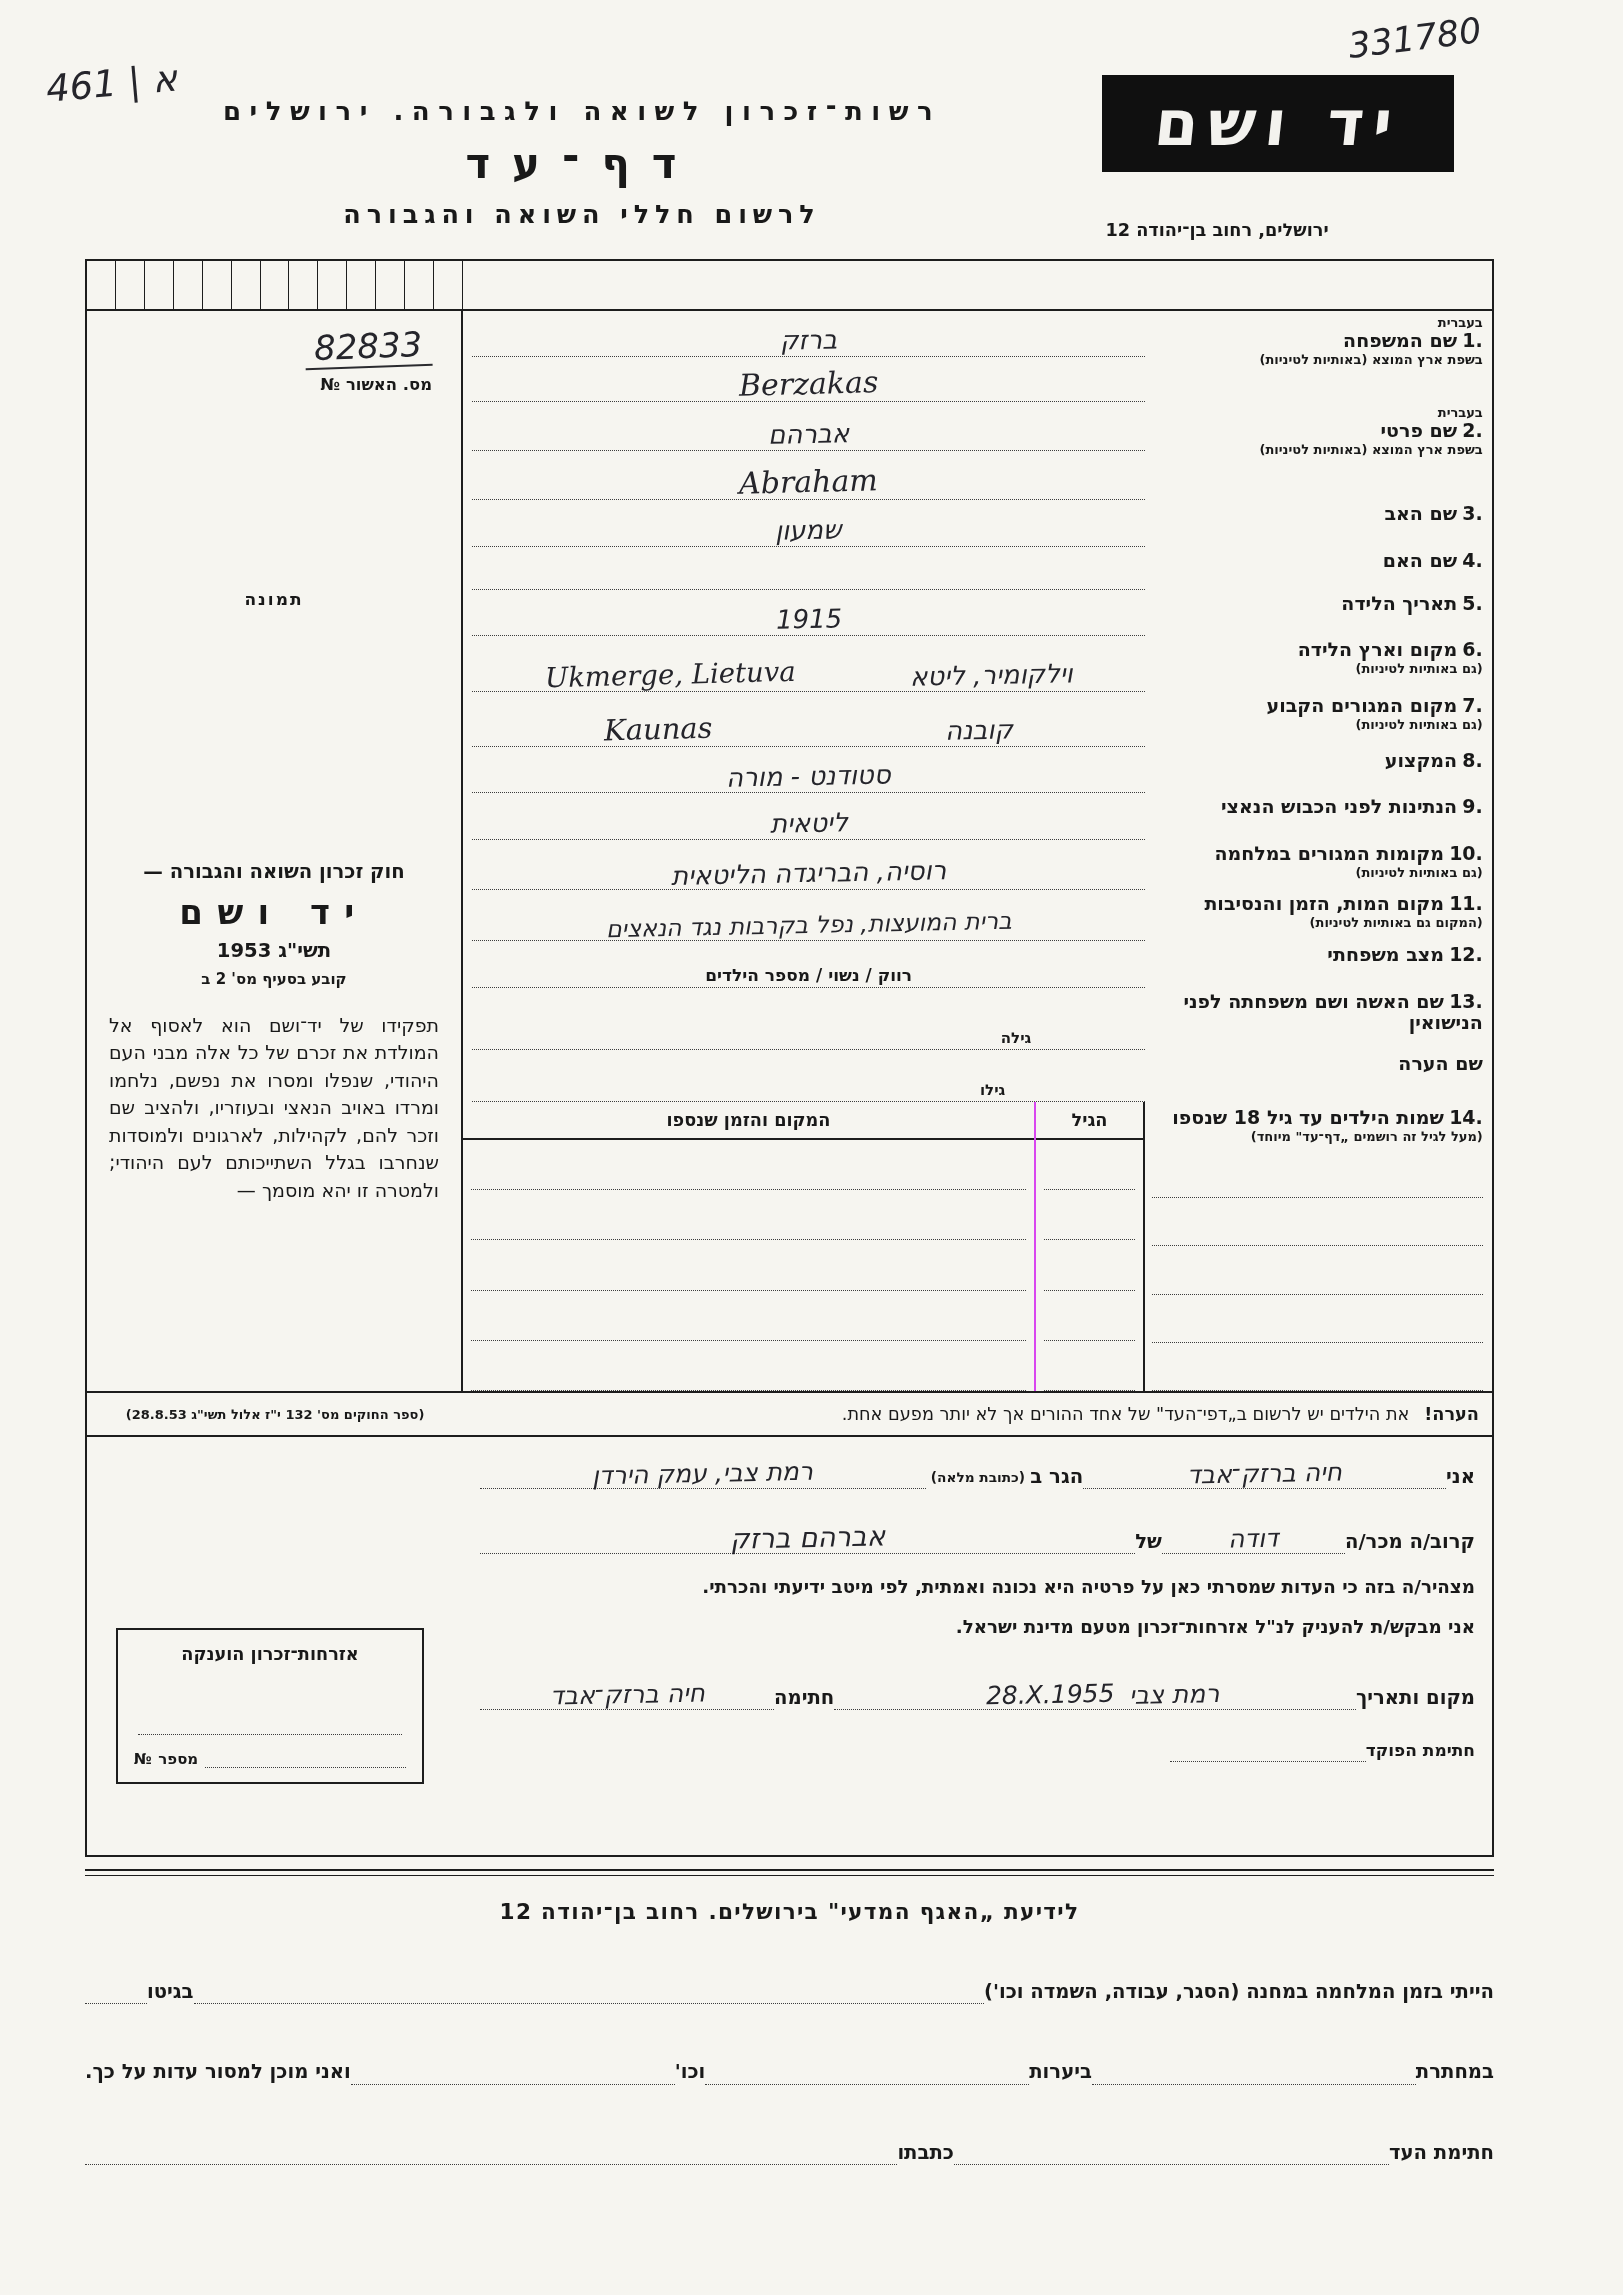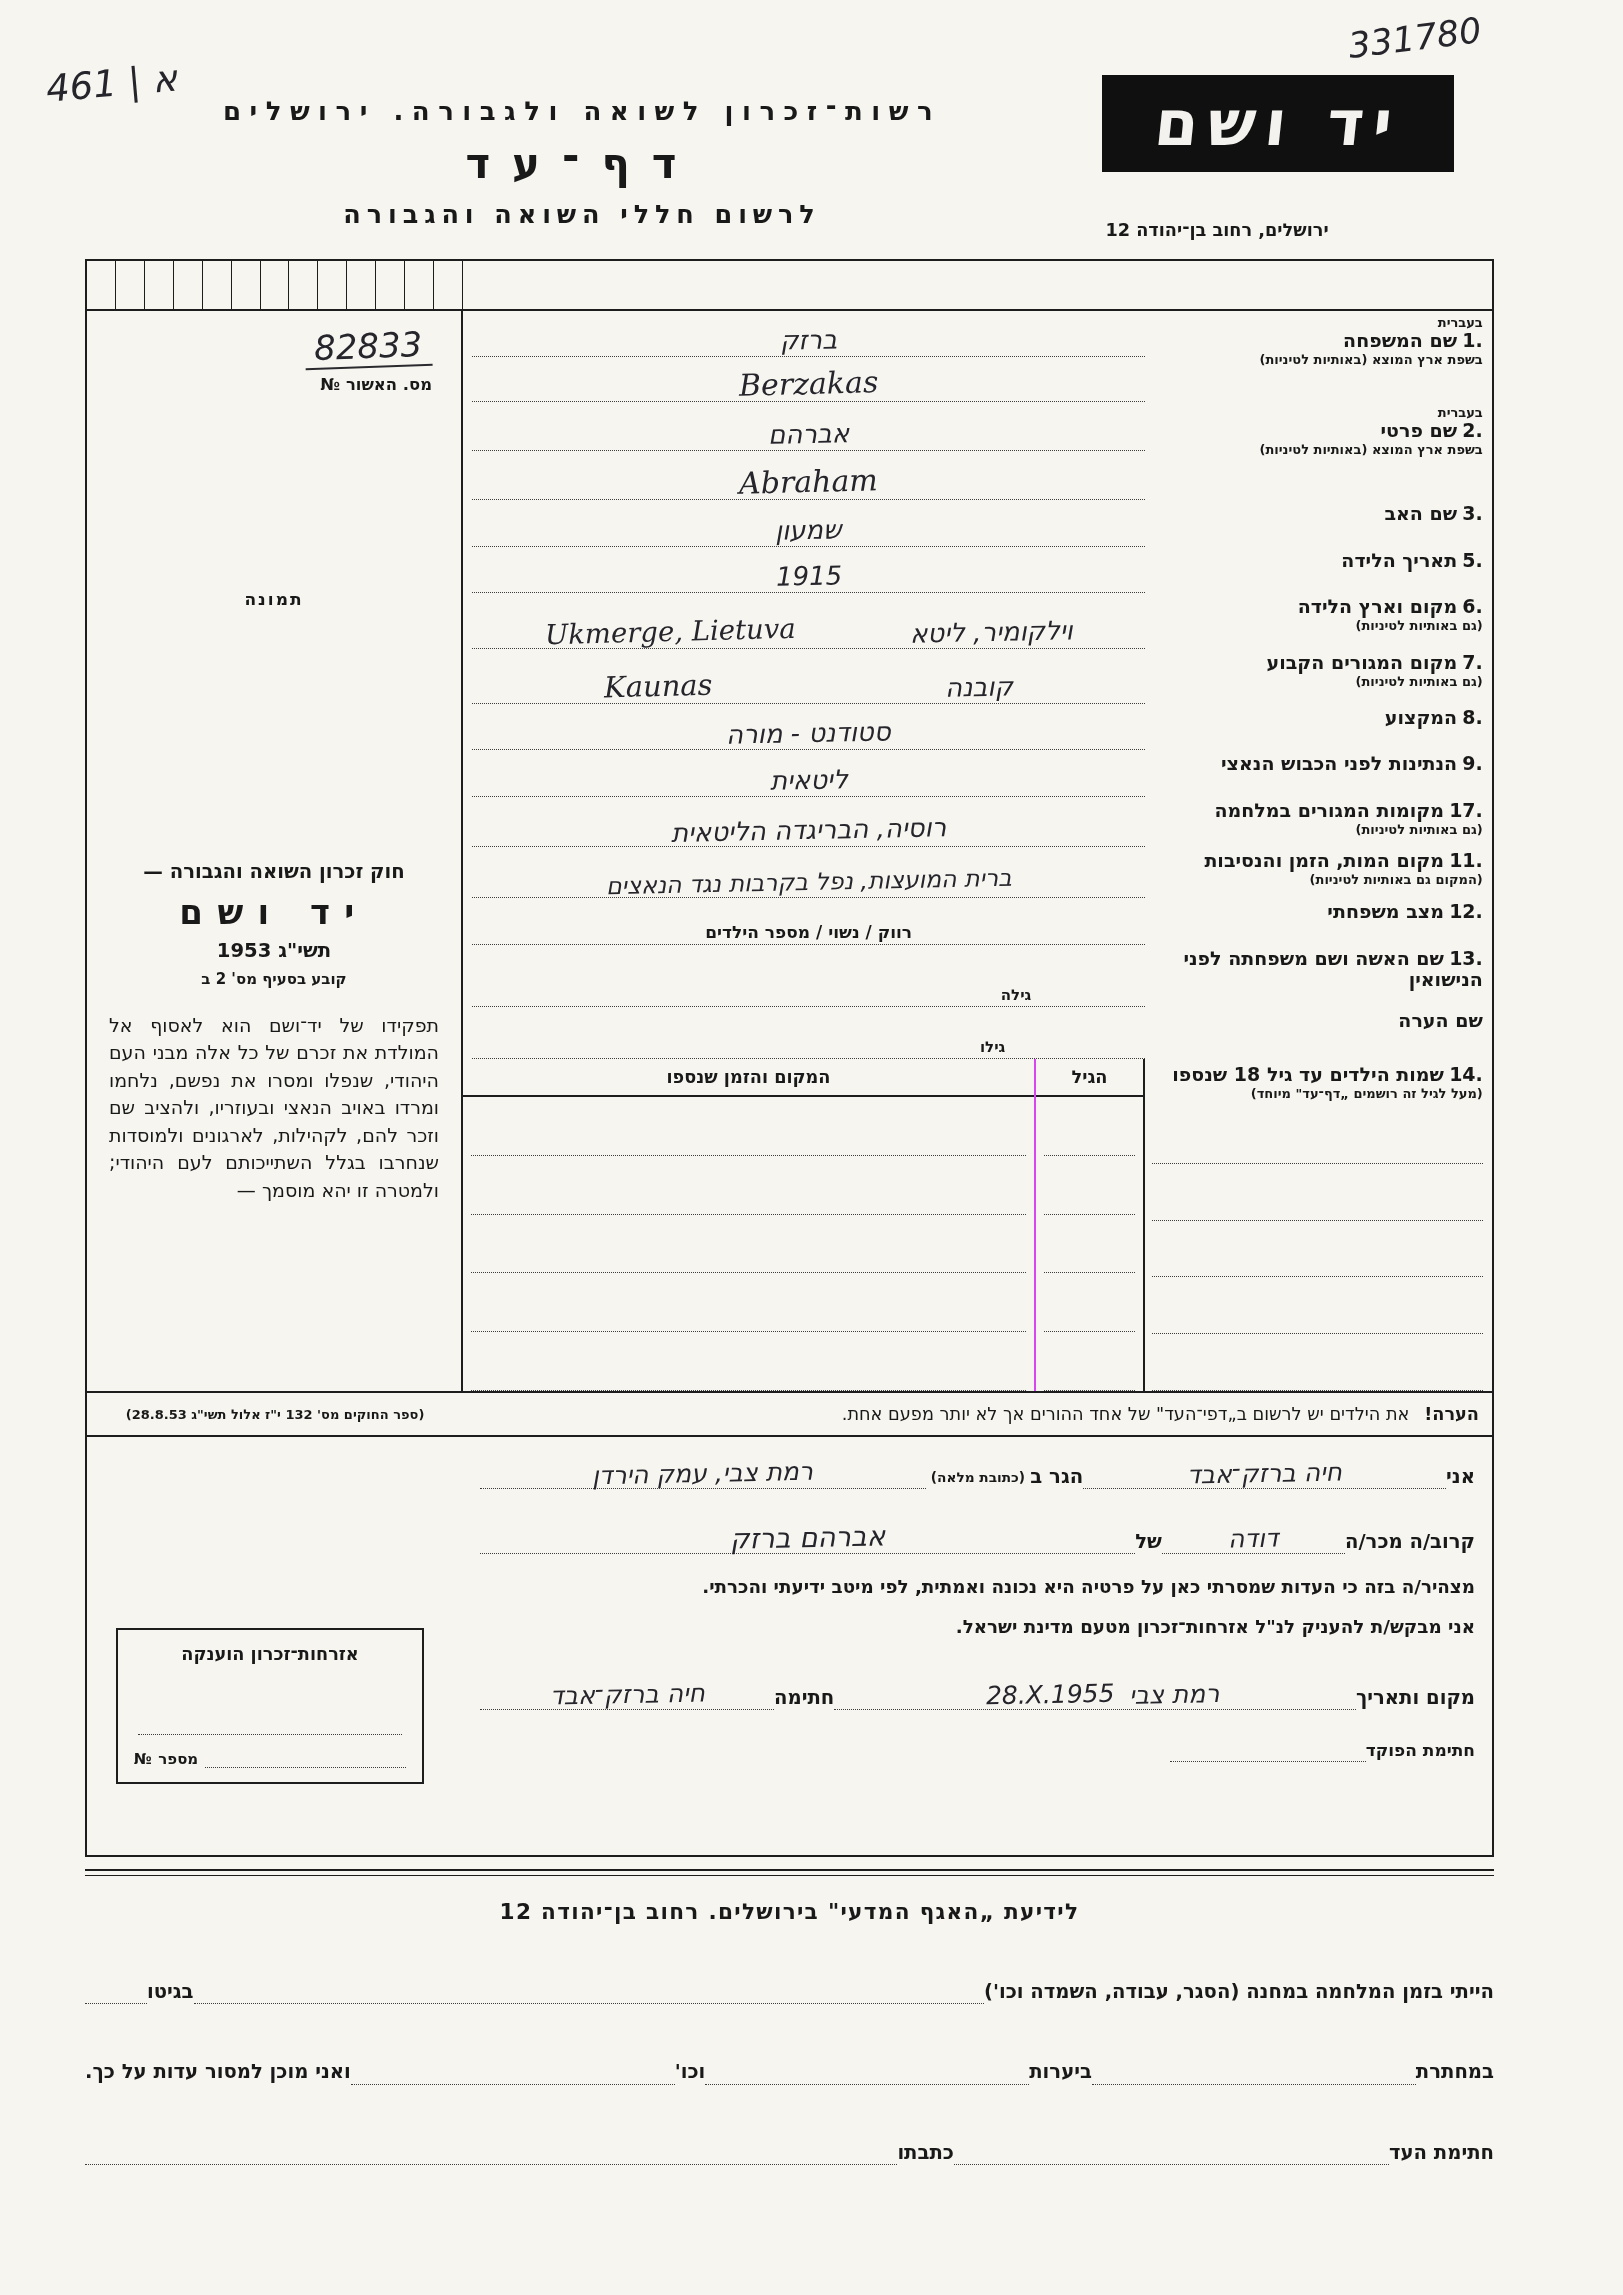--- a/index.html
+++ b/index.html
@@ -177,20 +177,28 @@
 
         <div class="frow" style="height:47px">
           <div class="flabel"><span class="fno">3.</span><span>שם האב</span></div>
           <div class="fvalue">
               <div class="vline">
                 <span class="hw">שמעון</span>
               </div>
             </div>
         </div>
 
+        <div class="frow" style="height:43px">
+          <div class="flabel"><span class="fno">4.</span><span>שם האם</span></div>
+          <div class="fvalue">
+              <div class="vline">
+                <span class="hw"></span>
+              </div>
+            </div>
+        </div>
 
         <div class="frow" style="height:46px">
           <div class="flabel"><span class="fno">5.</span><span>תאריך הלידה</span></div>
           <div class="fvalue">
               <div class="vline">
                 <span class="hw" dir="ltr">1915</span>
               </div>
             </div>
         </div>
 
@@ -233,21 +241,21 @@
           <div class="flabel"><span class="fno">9.</span><span>הנתינות לפני הכבוש הנאצי</span></div>
           <div class="fvalue">
               <div class="vline">
                 <span class="hw">ליטאית</span>
               </div>
             </div>
         </div>
 
         <div class="frow" style="height:50px">
           <div class="flabel">
-            <div><span class="fno">17.</span><span>מקומות המגורים במלחמה</span></div>
+            <div><span class="fno">10.</span><span>מקומות המגורים במלחמה</span></div>
             <span class="ftag">(גם באותיות לטיניות)</span>
           </div>
           <div class="fvalue">
               <div class="vline">
                 <span class="hw">רוסיה, הבריגדה הליטאית</span>
               </div>
             </div>
         </div>
 
         <div class="frow" style="height:51px">

